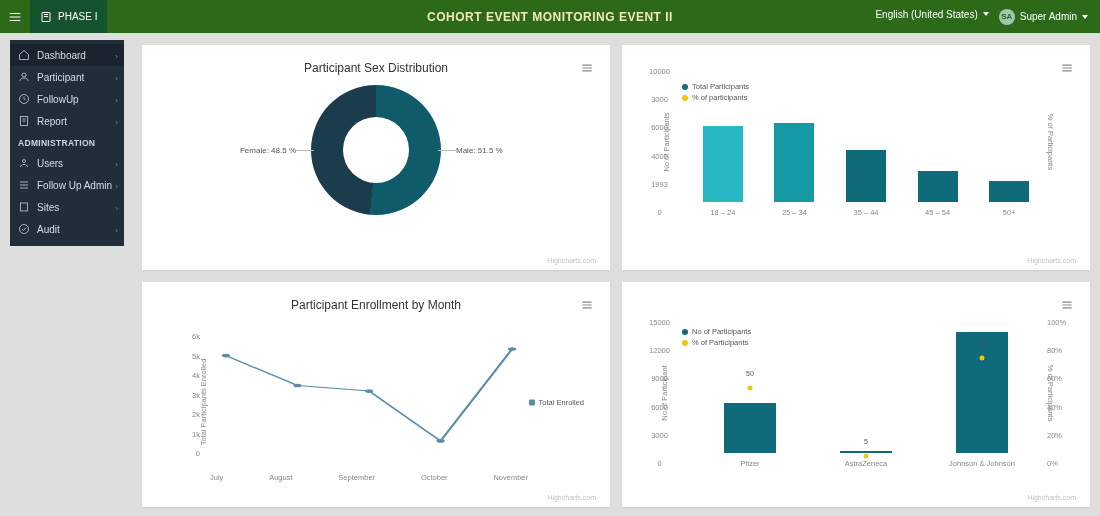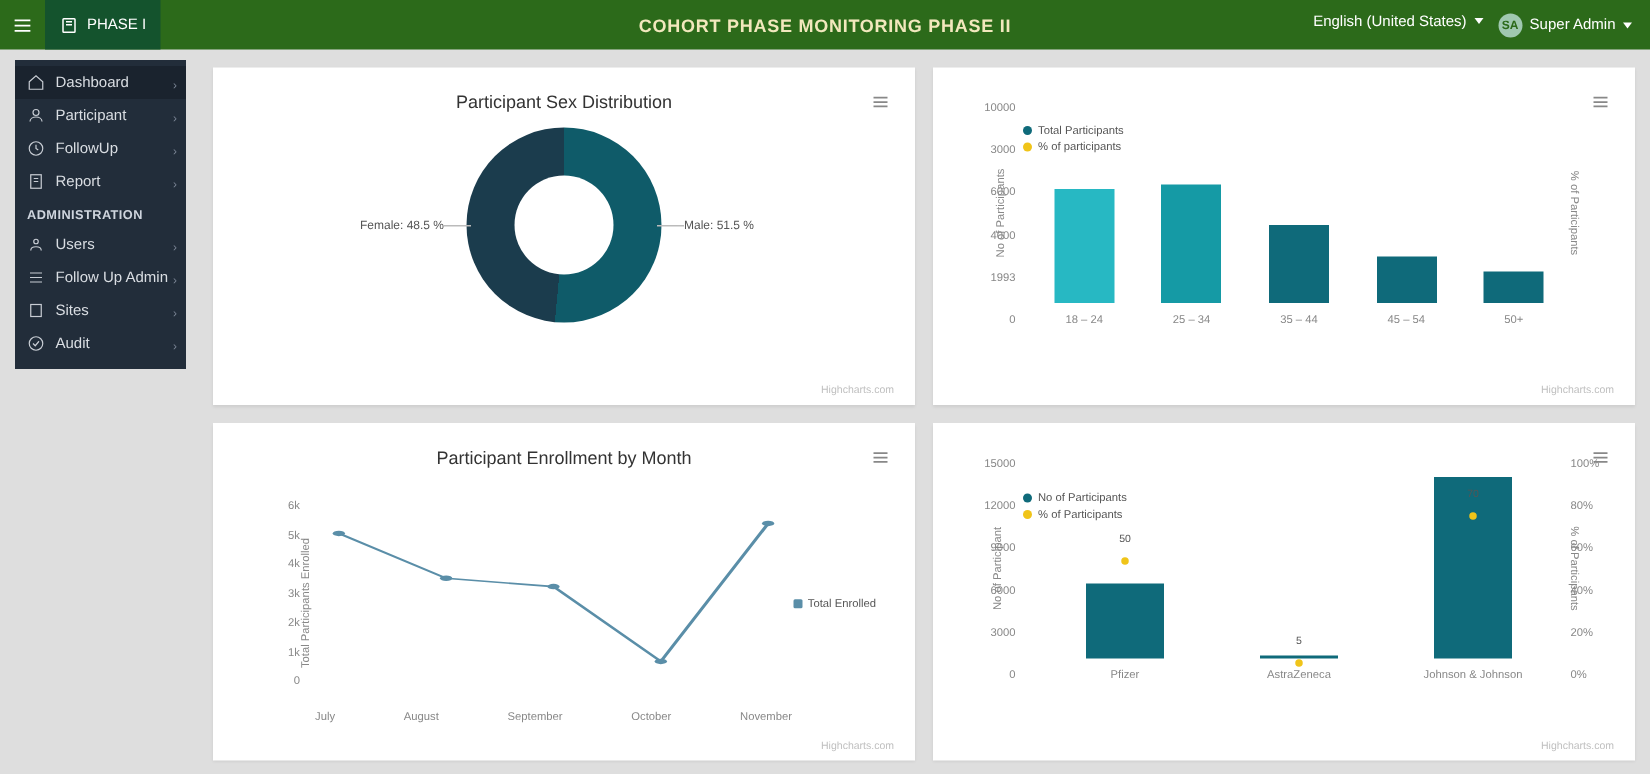--- a/index.html
+++ b/index.html
@@ -39,21 +39,21 @@
   .pie-leader.l{right:calc(50% + 62px)}
   .pie-leader.r{left:calc(50% + 62px)}
 
   
   .bar-row{display:flex;align-items:flex-end;height:150px;gap:0;padding-left:45px;padding-right:25px;position:relative}
   .bar-slot{flex:1;display:flex;flex-direction:column;align-items:center}
   .bar{width:40px;background:#0f6a7a}
   .bar.light{background:#27b8c3}
   .bar.mid{background:#159aa5}
   .bar-cat{font-size:7.5px;color:#888;margin-top:6px}
-  .yaxis{position:absolute;left:0;top:0;height:150px;display:flex;flex-direction:column;justify-content:space-between;font-size:7.5px;color:#888;text-align:right;width:35px}
+  .yaxis{position:absolute;left:0;top:0;height:150px;display:flex;flex-direction:column;justify-content:space-between;font-size:7.5px;color:#888;text-align:center;width:35px}
   .y2axis{position:absolute;right:0;top:0;height:150px;width:23px;display:flex;flex-direction:column;justify-content:space-between;font-size:7.5px;color:#888}
   .ylbl{position:absolute;left:-5px;top:50%;transform:translateY(-50%) rotate(-90deg);transform-origin:center;font-size:7.5px;color:#888;white-space:nowrap}
   .y2lbl{position:absolute;right:-8px;top:50%;transform:translateY(-50%) rotate(90deg);transform-origin:center;font-size:7.5px;color:#888;white-space:nowrap}
   .legend-inline{position:absolute;left:60px;top:36px;font-size:7.5px;color:#555;line-height:1.5}
   .legend-inline div{display:flex;align-items:center;gap:4px}
   .dot{width:6px;height:6px;border-radius:50%;display:inline-block}
   .dot.sq{border-radius:1px}
 
   
   .line-area{position:relative;height:160px;margin-top:10px}
@@ -77,21 +77,21 @@
         </svg>
     </div>
     <div class="phase-btn">
       <svg width="12" height="12" viewBox="0 0 24 24" fill="none" stroke="#fff" stroke-width="2">
           <rect x="4" y="3" width="16" height="18" rx="1"></rect>
           <path d="M8 7h8M8 11h8"></path>
         </svg>
       <span>PHASE I</span>
     </div>
   </div>
-  <div class="app-title">COHORT PHASE MONITORING PHASE II</div>
+  <div class="app-title">COHORT EVENT MONITORING EVENT II</div>
   <div class="hdr-right">
     <div class="lang">
       <span>English (United States)</span>
       <span class="chev"></span>
     </div>
     <div class="user">
       <span class="avatar">SA</span>
       <span>Super Admin</span>
       <span class="chev"></span>
     </div>
@@ -287,21 +287,21 @@
     <div class="legend-inline" style="top:44px">
       <div>
           <span class="dot" style="background:#0f6a7a"></span>
           <span>No of Participants</span>
         </div>
       <div>
           <span class="dot" style="background:#f0c419"></span>
           <span>% of Participants</span>
         </div>
     </div>
-    <div style="position:relative;margin-top:6px">
+    <div style="position:relative;margin-top:20px">
       <div class="ylbl">No of Participant</div>
       <div class="y2lbl">% of Participants</div>
       <div class="yaxis" id="brand-yaxis">
           <div>15000</div>
           <div>12000</div>
           <div>9000</div>
           <div>6000</div>
           <div>3000</div>
           <div>0</div>
         </div>

